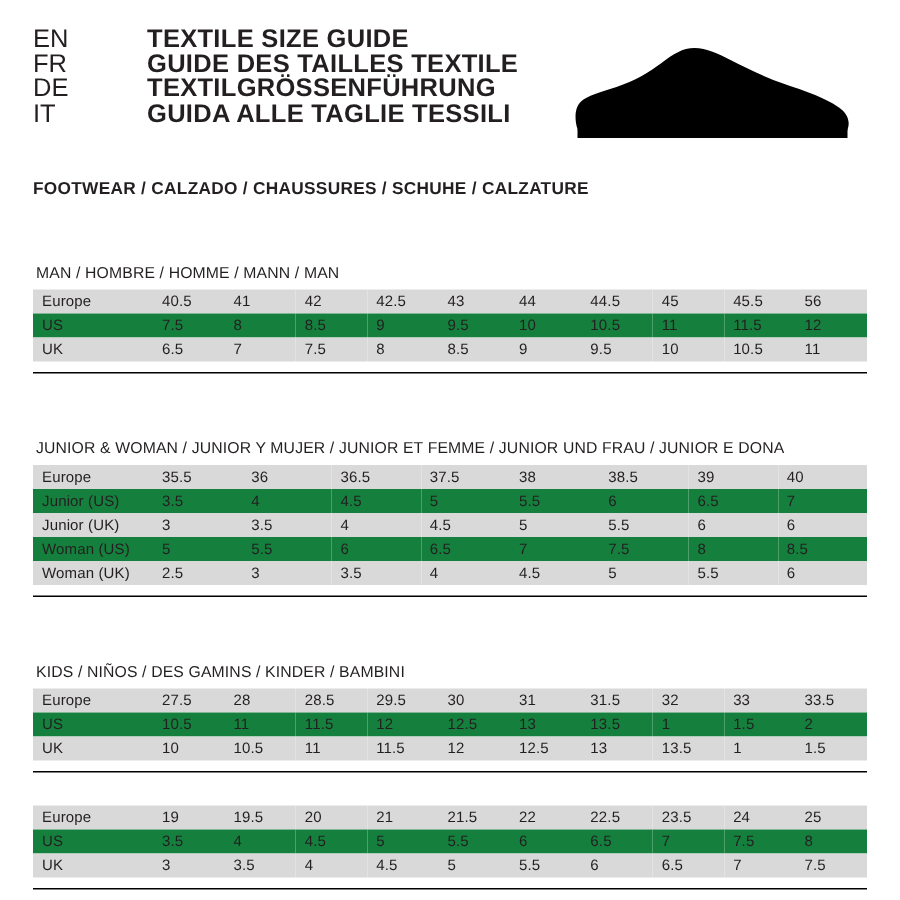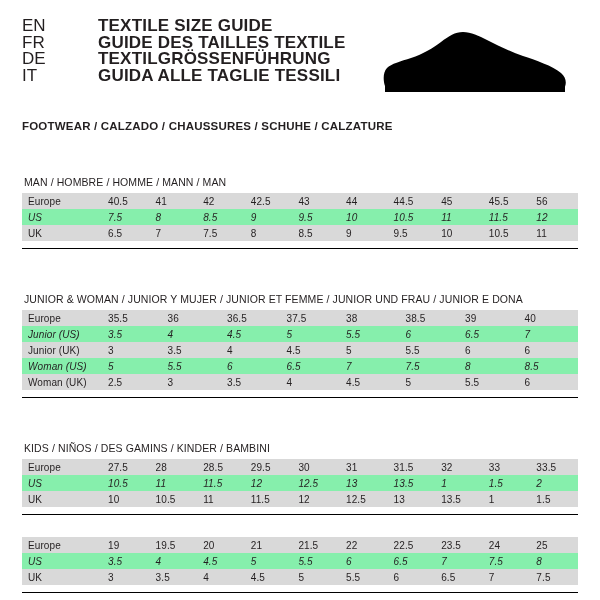--- a/index.html
+++ b/index.html
@@ -83,22 +83,21 @@
     height: 16px;
     padding: 0 0 0 6px;
     vertical-align: middle;
     white-space: nowrap;
     letter-spacing: 0.1px;
   }
   table.size tr.shaded td {
     background: #d9d9d9;
   }
   table.size tr.plain td {
-    background: #86efac;
-    font-style: italic;
+    background: #15803d;
   }
   td.rowlabel {
     width: 74px;
   }
   .divider {
     height: 1px;
     background: #000000;
     width: 100%;
     margin-top: 7px;
   }

